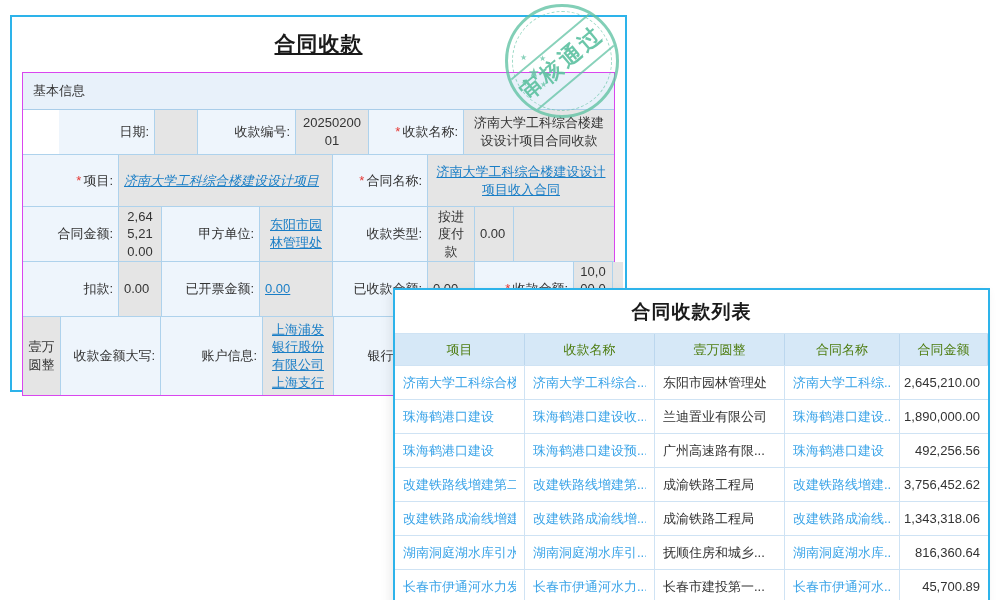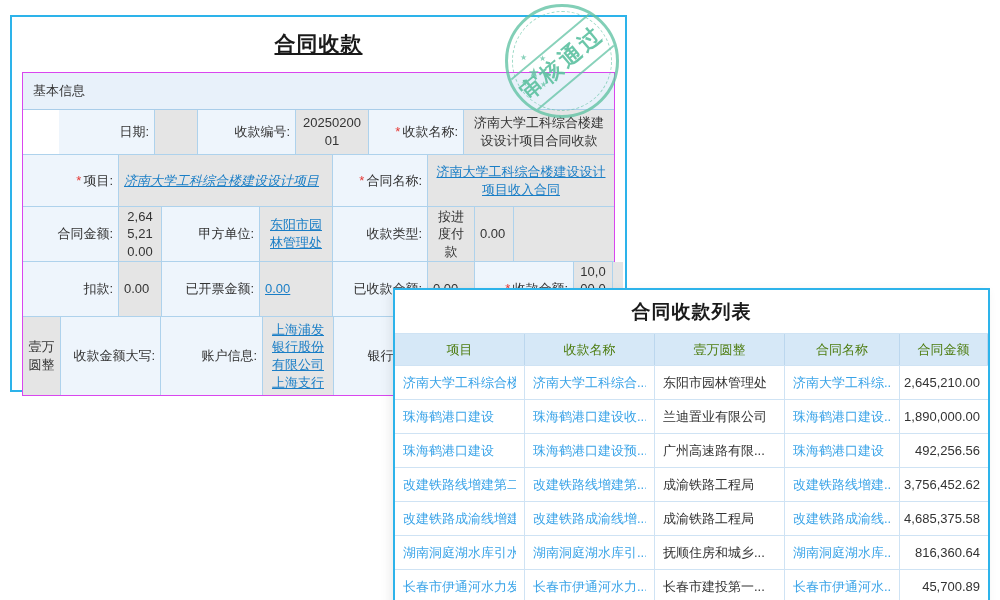--- a/index.html
+++ b/index.html
@@ -245,21 +245,21 @@
       <div class="lcell c1">
           <a class="llink">改建铁路成渝线增建...</a>
         </div>
       <div class="lcell c2">
           <a class="llink">改建铁路成渝线增...</a>
         </div>
       <div class="lcell c3 dark">成渝铁路工程局</div>
       <div class="lcell c4">
           <a class="llink">改建铁路成渝线...</a>
         </div>
-      <div class="lcell c5 dark">4,685,375.58</div>
+      <div class="lcell c5 dark">1,343,318.06</div>
     </div>
 
     <div class="lrow">
       <div class="lcell c1">
           <a class="llink">湖南洞庭湖水库引水...</a>
         </div>
       <div class="lcell c2">
           <a class="llink">湖南洞庭湖水库引...</a>
         </div>
       <div class="lcell c3 dark">抚顺住房和城乡...</div>

